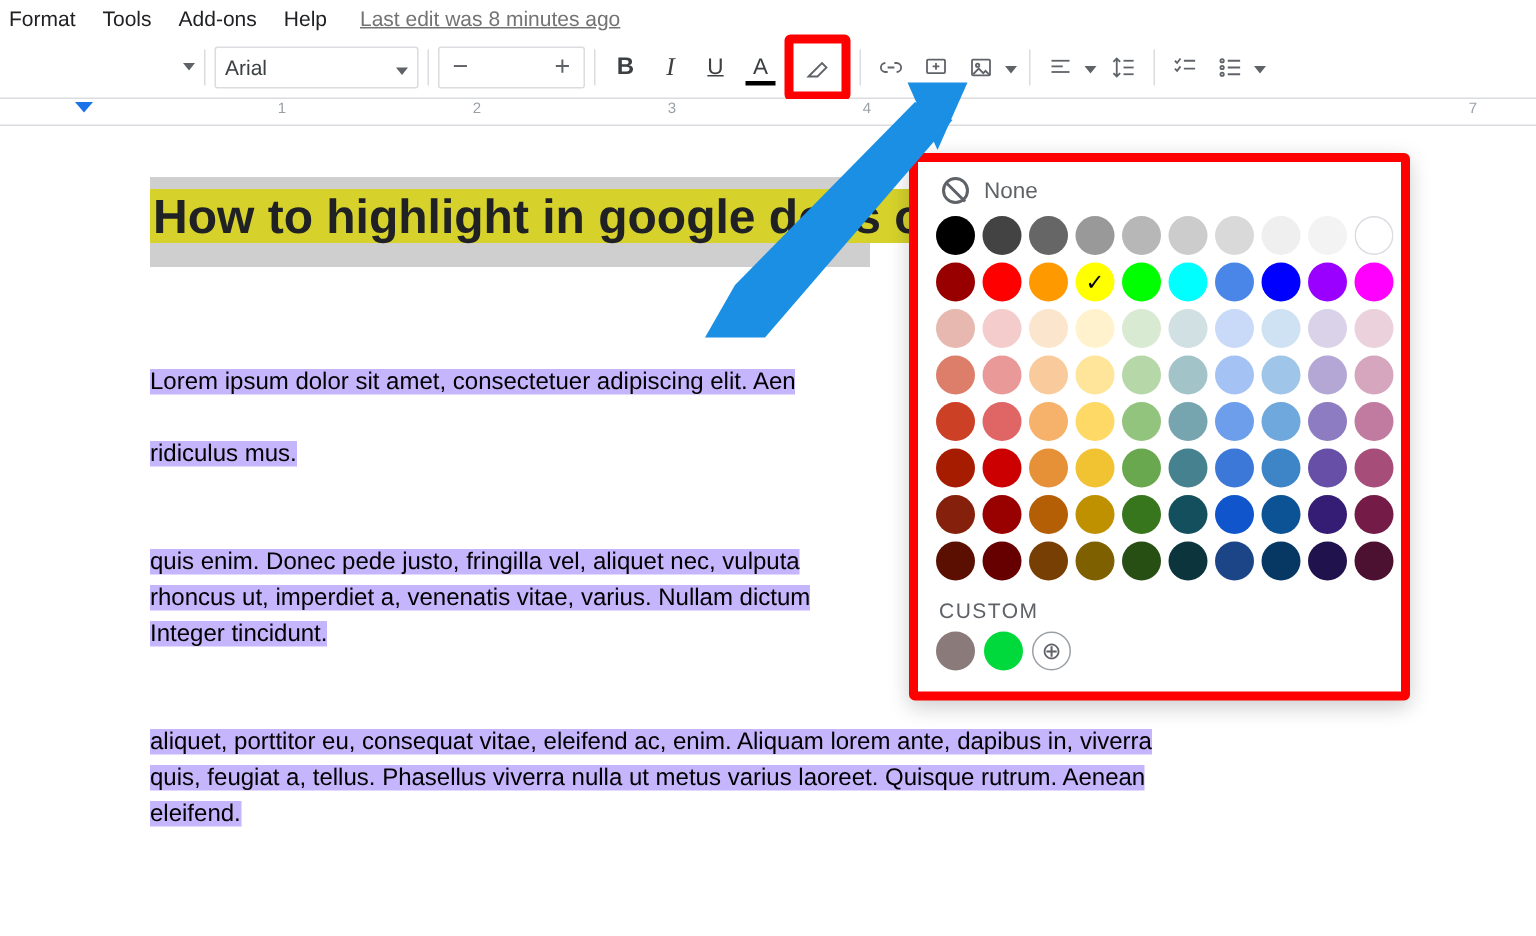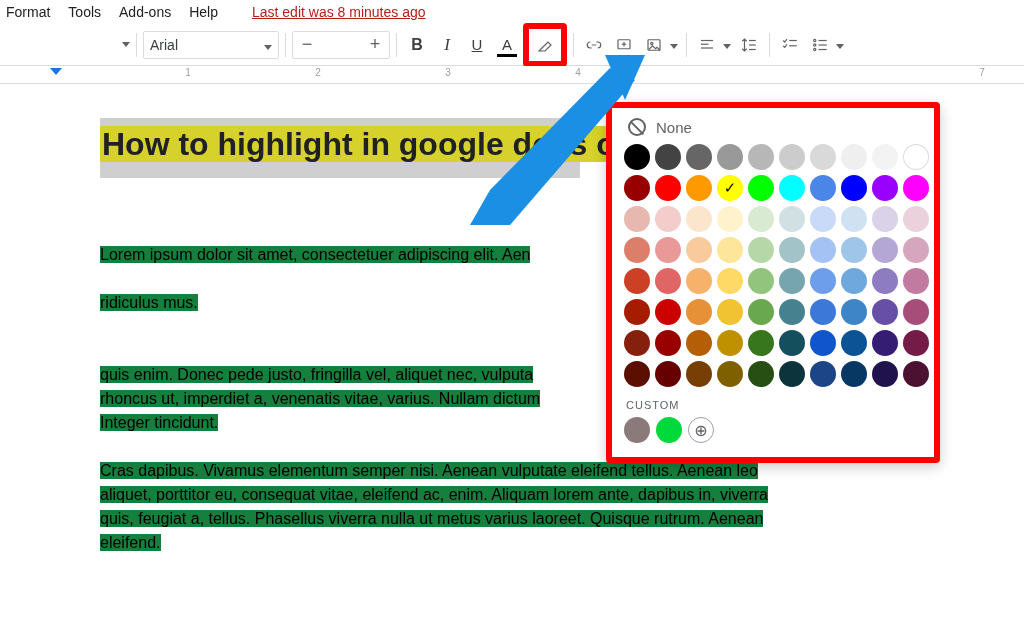--- a/index.html
+++ b/index.html
@@ -16,21 +16,21 @@
   }
   .menubar {
     display: flex;
     align-items: center;
     gap: 18px;
     padding: 4px 6px;
     font-size: 14px;
     color: #202124;
   }
   .menubar .menu-item { cursor: pointer; }
-  .menubar .last-edit { color: #b91c1c; text-decoration: underline; margin-left: 16px; }
+  .menubar .last-edit { color: #737373; text-decoration: underline; margin-left: 4px; }
   .toolbar {
     display: flex;
     align-items: center;
     gap: 2px;
     padding: 4px 4px 4px 100px;
     border-bottom: 1px solid #dadce0;
     height: 42px;
   }
   .tb-btn {
     width: 28px; height: 28px;
@@ -124,21 +124,21 @@
     position: relative;
     font-size: 32px;
     font-weight: 700;
     background: #d6d22b;
     display: inline;
     padding: 0 2px;
     margin-left: 50px;
   }
   .para-area { margin: 80px 0 0 50px; width: 840px; font-size: 16px; color:#000; line-height: 24px; }
   .para { margin: 0 0 24px 0; }
-  .hl { background: #15803d; }
+  .hl { background: #c4b5fd; }
 
   
   .picker-wrap {
     position: absolute;
     top: 102px; left: 606px;
     width: 334px;
     background: #fff;
     border: 6px solid #ff0000;
     border-radius: 4px;
     box-shadow: 0 4px 14px rgba(0,0,0,.2);
@@ -164,21 +164,21 @@
     cursor: pointer;
     position: relative;
   }
   .swatch.check::after {
     content: "✓"; position:absolute; inset:0;
     display:flex; align-items:center; justify-content:center;
     font-size: 15px; color:#000;
   }
   .swatch.stroke { box-shadow: inset 0 0 0 1px #dadce0; }
   .picker-label {
-    font-size: 11px; letter-spacing: 1px; color:#5f6368;
+    font-size: 14px; letter-spacing: 1px; color:#5f6368;
     margin: 10px 0 6px 2px;
   }
   .custom-row { display:flex; gap:6px; align-items:center; }
   .add-swatch {
     width:26px; height:26px; border-radius:50%;
     border:1px solid #9aa0a6; display:flex; align-items:center; justify-content:center;
     color:#5f6368; font-size:16px; cursor:pointer;
   }
 
   
@@ -318,21 +318,21 @@
         <br>
         <span class="hl">ridiculus mus.</span>
       </p>
       <p class="para">
         <br>
         <span class="hl">quis enim. Donec pede justo, fringilla vel, aliquet nec, vulputa</span><br>
         <span class="hl">rhoncus ut, imperdiet a, venenatis vitae, varius. Nullam dictum</span><br>
         <span class="hl">Integer tincidunt.</span>
       </p>
       <p class="para">
-        <span class="hl">Cras dapibus. Vivamus elementum semper nisi. Aenean vulputate eleifend tellus. Aenean leo</span><br>
+        <br>
         <span class="hl">aliquet, porttitor eu, consequat vitae, eleifend ac, enim. Aliquam lorem ante, dapibus in, viverra</span><br>
         <span class="hl">quis, feugiat a, tellus. Phasellus viverra nulla ut metus varius laoreet. Quisque rutrum. Aenean</span><br>
         <span class="hl">eleifend.</span>
       </p>
     </div>
   </div>
 </div>
 
 <div class="picker-wrap">
   <div class="picker-none">

